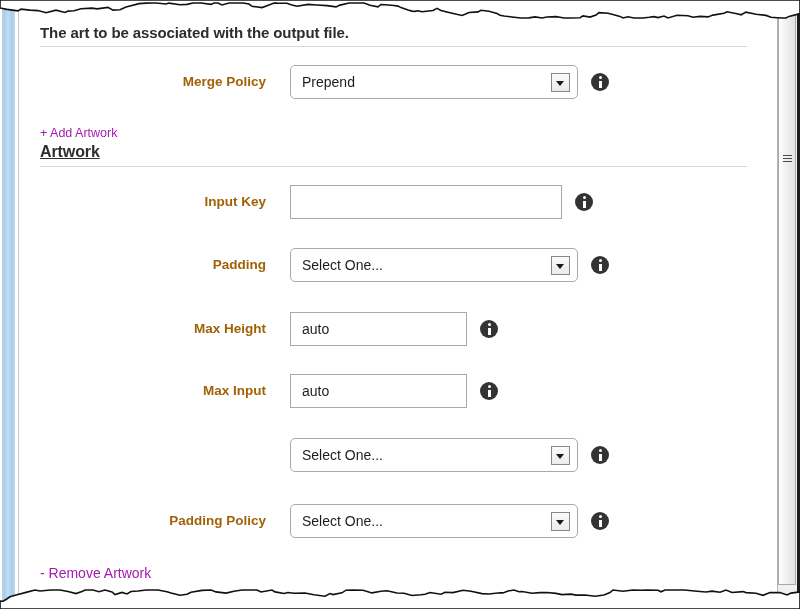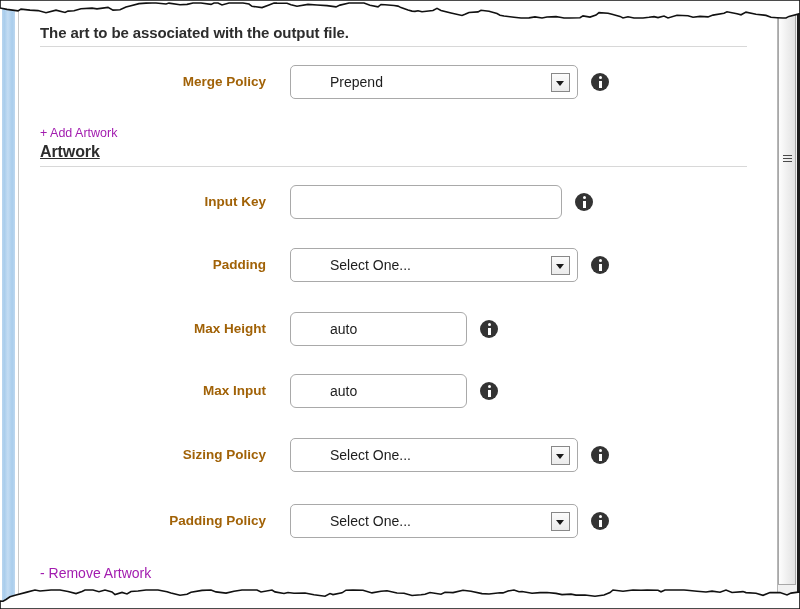--- a/index.html
+++ b/index.html
@@ -166,32 +166,31 @@
   .control {
     position: absolute;
     top: 0;
     height: 34px;
     box-sizing: border-box;
     background: #ffffff;
     border: 1px solid #a9a9a9;
     border-radius: 4px;
   }
   .control.select { border-radius: 5px; }
-  .control.text   { border-radius: 6px; text-align: right; }
+  .control.text   { border-radius: 0; text-align: right; }
 
   .control-value {
     position: absolute;
     left: 11px;
     top: 0;
     line-height: 33px;
     font-size: 14px;
     color: #1d1d1d;
     white-space: nowrap;
     font-family: "Liberation Sans", sans-serif;
-    margin-left: 28px;
   }
 
   .caret-btn {
     position: absolute;
     right: 7px;
     top: 7px;
     width: 19px;
     height: 19px;
     box-sizing: border-box;
     background: linear-gradient(to bottom, #fbfbfb 0%, #ebebeb 100%);
@@ -300,21 +299,20 @@
           <div class="info-icon" style="left: 461px;"></div>
         </div>
         <div class="form-row" style="top: 374px;">
           <div class="row-label">Max Input</div>
           <div class="control text" style="left: 271px; width: 177px;">
             <span class="control-value">auto</span>
           </div>
           <div class="info-icon" style="left: 461px;"></div>
         </div>
         <div class="form-row" style="top: 438px;">
-          <div class="row-label">Sizing Policy</div>
           <div class="control select" style="left: 271px; width: 288px;">
             <span class="control-value">Select One...</span>
             <span class="caret-btn"></span>
           </div>
           <div class="info-icon" style="left: 572px;"></div>
         </div>
         <div class="form-row" style="top: 504px;">
           <div class="row-label">Padding Policy</div>
           <div class="control select" style="left: 271px; width: 288px;">
             <span class="control-value">Select One...</span>

